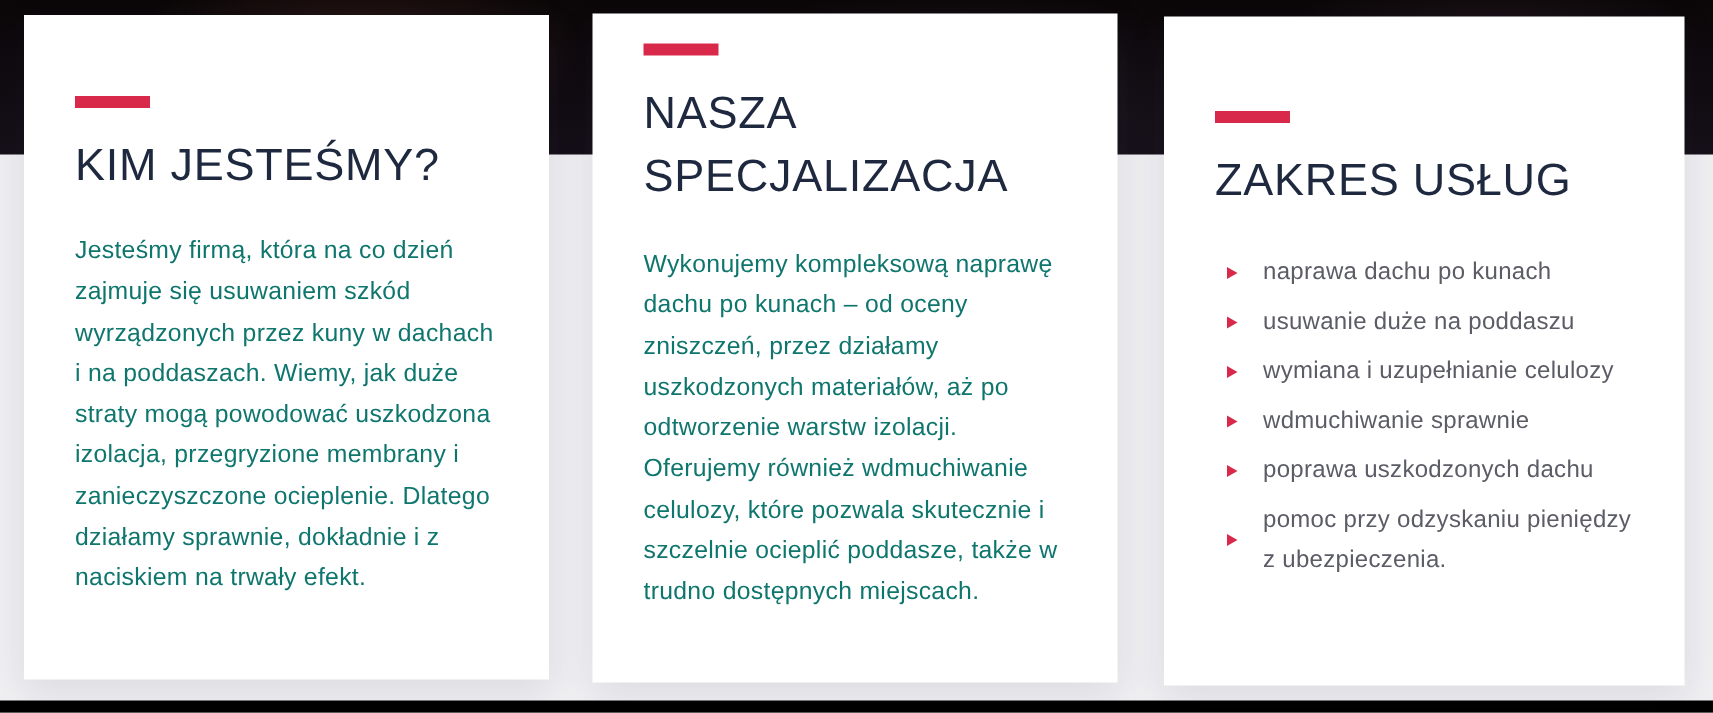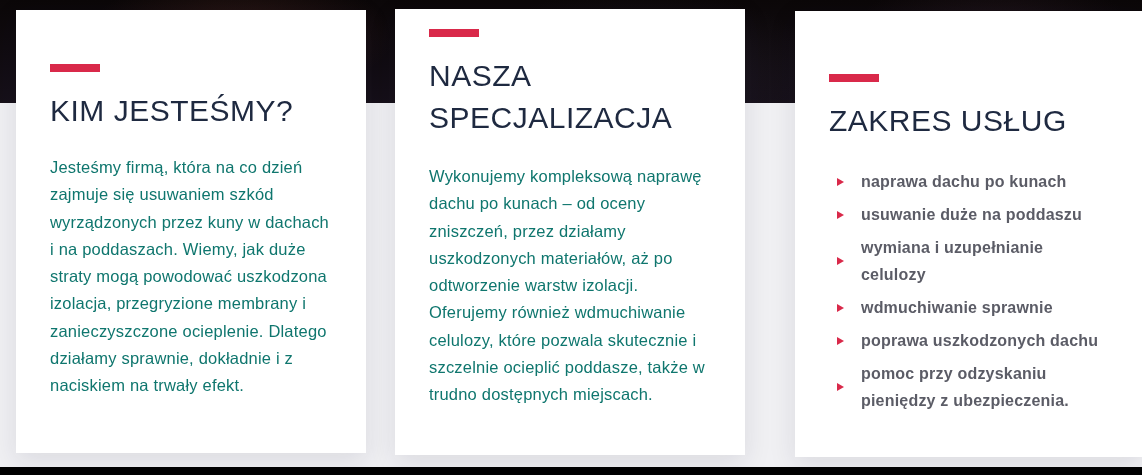--- a/index.html
+++ b/index.html
@@ -38,21 +38,21 @@
 
   .card {
     position: absolute;
     background: #ffffff;
     box-shadow: 0 8px 26px rgba(25, 30, 60, 0.10);
     padding-left: 34px;
     padding-right: 33px;
   }
   .card-1 { left: 16px;  top: 10px; width: 350px; height: 443px; padding-top: 54px; }
   .card-2 { left: 395px; top: 9px;  width: 350px; height: 446px; padding-top: 20px; }
-  .card-3 { left: 795px; top: 11px; width: 347px; height: 446px; padding-top: 63px; }
+  .card-3 { left: 776px; top: 11px; width: 347px; height: 446px; padding-top: 63px; }
 
   .accent-bar {
     width: 50px;
     height: 8px;
     background: #d9294a;
     margin-bottom: 18px;
   }
 
   .card-title {
     font-size: 30px;
@@ -82,21 +82,20 @@
     max-width: 280px;
   }
   .services-list li {
     display: flex;
     align-items: center;
     gap: 17px;
     font-size: 16px;
     line-height: 27px;
     letter-spacing: 0.2px;
     color: #5b5c66;
-    font-weight: bold;
   }
   .caret {
     flex: 0 0 auto;
     width: 0; height: 0;
     border-left: 7px solid #d9294a;
     border-top: 4.5px solid transparent;
     border-bottom: 4.5px solid transparent;
   }
 </style>
 </head>

